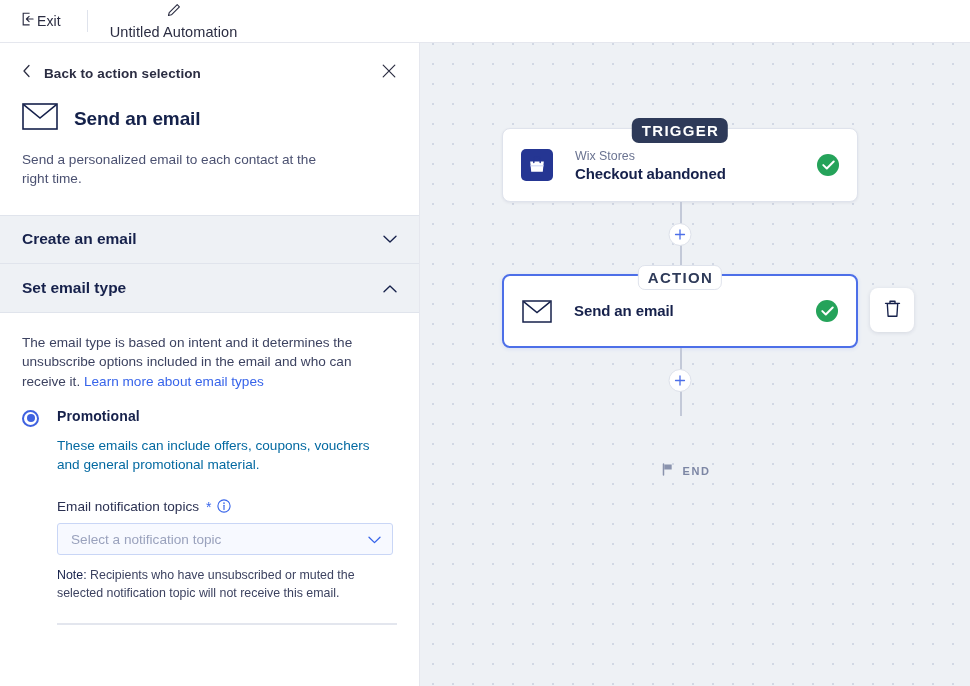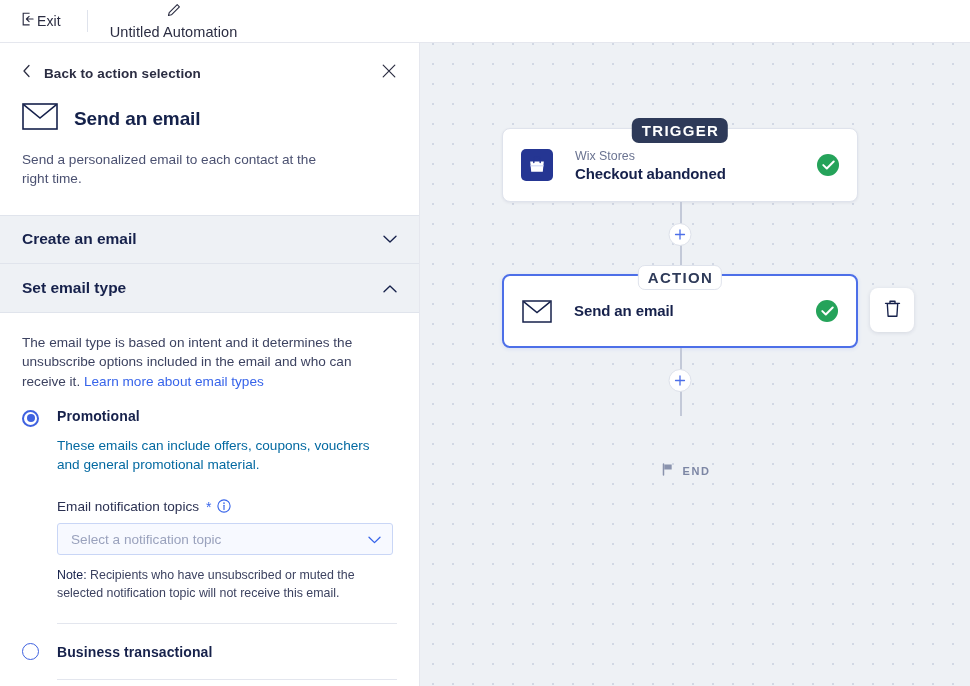--- a/index.html
+++ b/index.html
@@ -280,24 +280,20 @@
               <path d="M1 1.2L6.5 6.6 12 1.2" stroke="#3764ea" stroke-width="1.3" fill="none" stroke-linecap="round" stroke-linejoin="round"></path>
             </svg>
           </span>
         </div>
 
         <div class="note"><b>Note:</b><span> Recipients who have unsubscribed or muted the selected notification topic will not receive this email.</span></div>
       </div>
 
       <div class="hr"></div>
 
-      <div class="radio-row plain">
-        <span class="radio"></span>
-        <span class="radio-label">Business transactional</span>
-      </div>
 
       <div class="hr" style="margin-top:0"></div>
 
       <div class="radio-row plain">
         
         
       </div>
     </div>
   </div>
 

